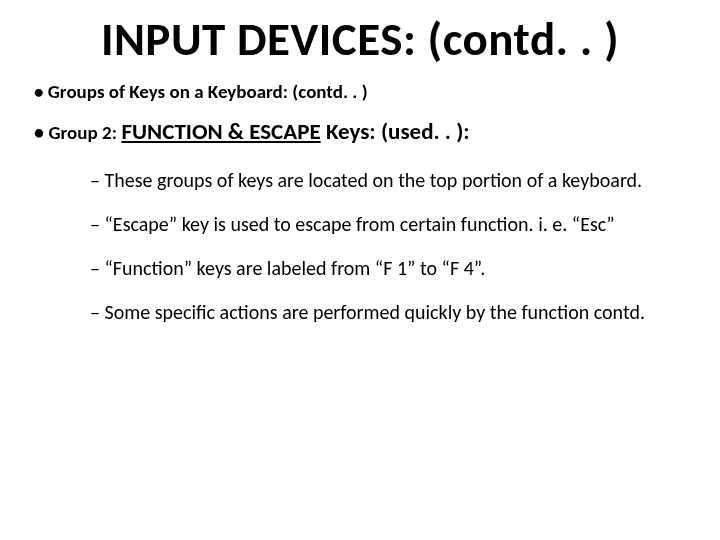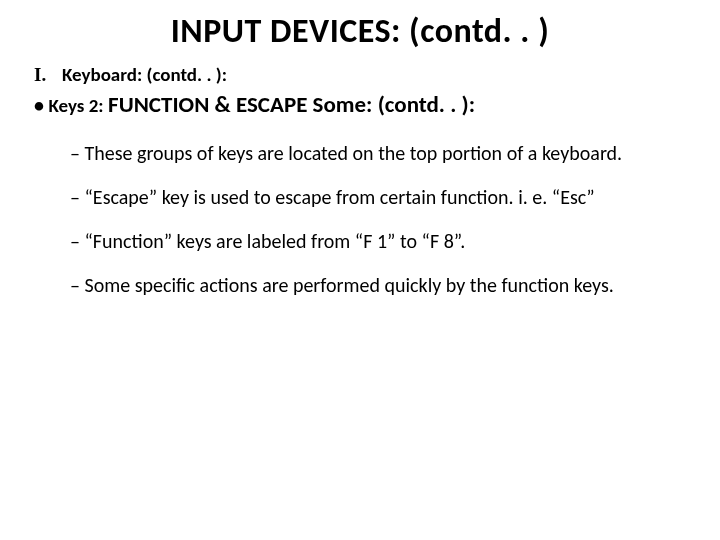--- a/index.html
+++ b/index.html
@@ -11,21 +11,21 @@
     font-family: Calibri, "Segoe UI", Arial, sans-serif;
     color: #000;
   }
   .slide {
     box-sizing: border-box;
     width: 720px;
     height: 540px;
     padding: 10px 34px 10px 34px;
   }
   .title {
-    font-size: 34px;
+    font-size: 47px;
     font-weight: 700;
     text-align: center;
     margin: 0 0 12px 0;
     letter-spacing: 0.5px;
   }
   .l1 {
     font-size: 19px;
     font-weight: 700;
     margin: 2px 0 4px 0;
   }
@@ -52,26 +52,27 @@
   .b2::before {
     content: "• ";
     font-weight: 700;
     display: inline;
   }
   .b2 .g2label {
     font-size: 19px;
   }
   .b2 .fe {
     font-size: 23px;
+    text-decoration: underline;
   }
   .b2 .tail {
     font-size: 23px;
   }
   .subs {
-    margin-left: 36px;
+    margin-left: 56px;
   }
   .sub {
     font-size: 20px;
     line-height: 2.1;
     text-align: justify;
     margin: 0 0 2px 0;
     text-indent: -18px;
     padding-left: 18px;
     font-family: Calibri, Arial, sans-serif;
   }
@@ -81,32 +82,30 @@
   .ul { }
   .it { }
 </style>
 </head>
 <body>
 
 <div class="slide">
 
   <div class="title">INPUT DEVICES: (contd. . )</div>
 
-  <div class="l1">
-    <span class="marker">I.</span><span>Keyboard: (contd. . ):</span>
-  </div>
 
+  <div class="b1">Groups of Keys on a Keyboard: (contd. . )</div>
 
-  <div class="b2"><span class="g2label">Keys 2:</span> <span class="fe">FUNCTION &amp; ESCAPE</span><span class="tail"> Some: (contd. . ):</span></div>
+  <div class="b2"><span class="g2label">Group 2:</span> <span class="fe">FUNCTION &amp; ESCAPE</span><span class="tail"> Keys: (used. . ):</span></div>
 
   <div class="subs">
 
     <p class="sub"><span class="dash">– </span><span>These groups of keys are located on the top portion of a keyboard.</span></p>
 
     <p class="sub"><span class="dash">– </span><span>“</span><span class="ul">Escape</span><span>” key is used to escape from certain function. i. e. </span><span class="it">“Esc”</span></p>
 
-    <p class="sub"><span class="dash">– </span><span>“</span><span class="ul">Function</span><span>” keys are labeled from </span><span class="it">“F 1”</span><span> to </span><span class="it">“F 8”</span><span>.</span></p>
+    <p class="sub"><span class="dash">– </span><span>“</span><span class="ul">Function</span><span>” keys are labeled from </span><span class="it">“F 1”</span><span> to </span><span class="it">“F 4”</span><span>.</span></p>
 
-    <p class="sub"><span class="dash">– </span><span class="it">Some specific actions are performed quickly by the function keys.</span></p>
+    <p class="sub"><span class="dash">– </span><span class="it">Some specific actions are performed quickly by the function contd.</span></p>
 
   </div>
 
 </div>
 
 </body></html>

